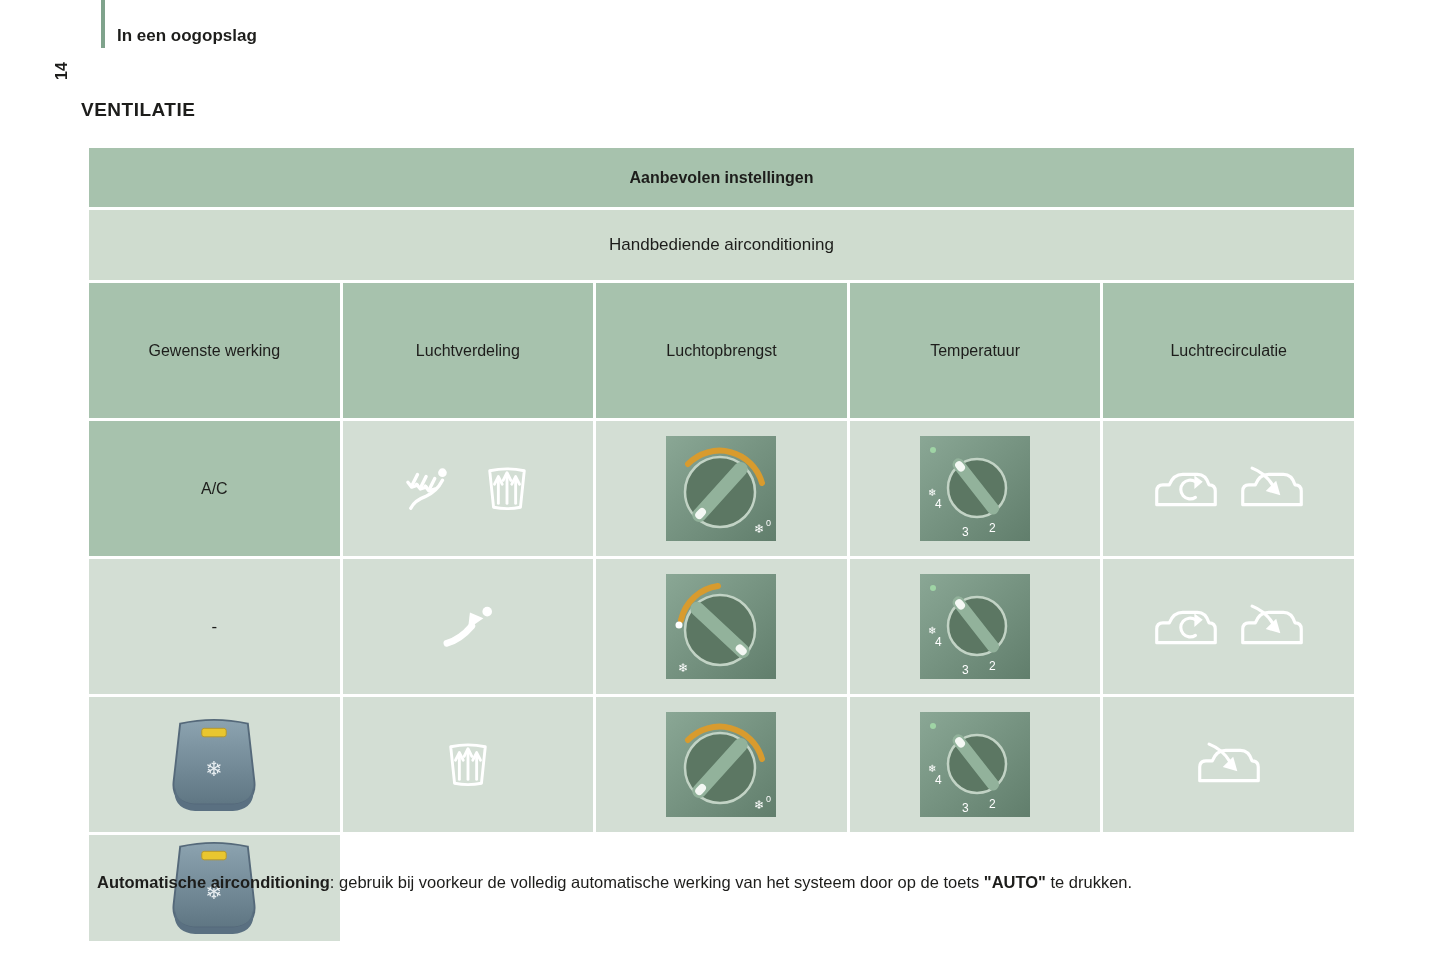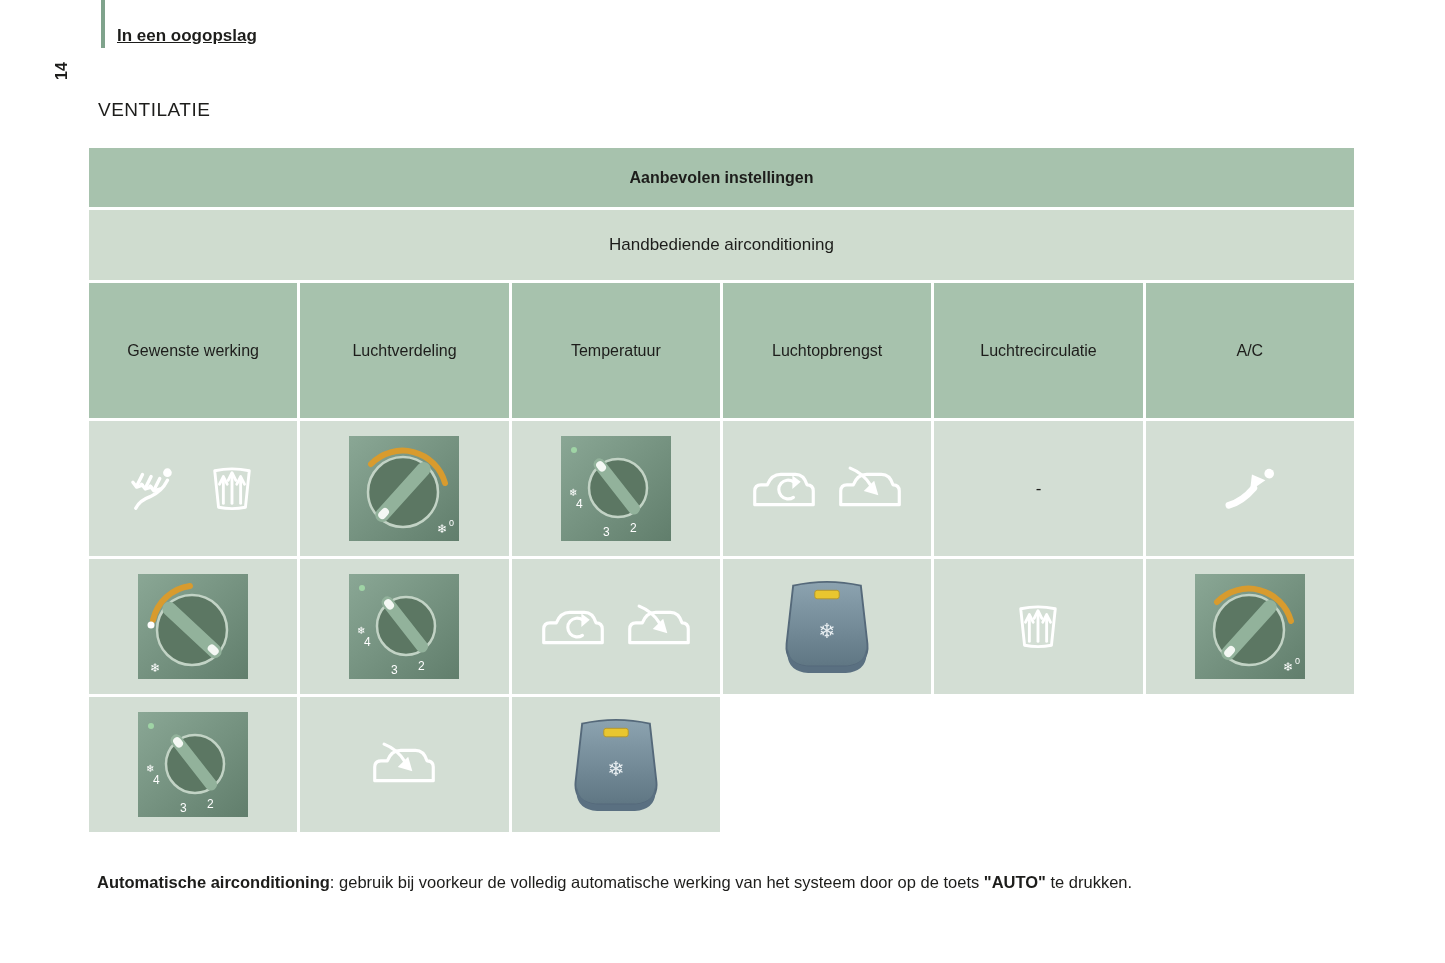--- a/index.html
+++ b/index.html
@@ -2,28 +2,28 @@
 <html><head>
 <meta charset="utf-8">
 <style>
   * { margin:0; padding:0; box-sizing:border-box; }
   html,body { background:#ffffff; }
   body {
     width:1445px; height:963px; position:relative; overflow:hidden;
     font-family:"Liberation Sans", sans-serif; color:#1d1d1b;
   }
   .accent-bar { position:absolute; left:101px; top:0; width:4px; height:48px; background:#7fa38c; }
-  .eyebrow { position:absolute; left:117px; top:26px; font-size:17px; font-weight:bold; color:#1d1d1b;text-decoration:underline; }
+  .eyebrow { position:absolute; left:117px; top:26px; font-size:17px; font-weight:bold; color:#1d1d1b; }
   .page-num { position:absolute; left:44px; top:62px; font-size:16px; font-weight:bold;
     transform:rotate(-90deg); transform-origin:center; width:36px; text-align:center; }
-  .section-title { position:absolute; left:98px; top:99px; font-size:19px; font-weight:normal; letter-spacing:0.5px; }
+  .section-title { position:absolute; left:81px; top:99px; font-size:19px; font-weight:bold; letter-spacing:0.5px; }
 
   .vent-table {
     position:absolute; left:89px; top:148px; width:1265px;
-    display:grid; grid-template-columns:repeat(6,1fr);
+    display:grid; grid-template-columns:repeat(5,1fr);
     grid-template-rows:59px 70px 135px 135px 135px 135px;
     gap:3px; background:#ffffff;
   }
   .t-title {
     grid-column:1 / -1; background:#a7c2ad;
     display:flex; align-items:center; justify-content:center;
     font-size:16px; font-weight:bold;
   }
   .t-sub {
     grid-column:1 / -1; background:#cfdccf;
@@ -165,22 +165,22 @@
   <div class="page-num">14</div>
   <h1 class="section-title">VENTILATIE</h1>
 
   <div class="vent-table">
 
     <div class="t-title">Aanbevolen instellingen</div>
     <div class="t-sub">Handbediende airconditioning</div>
 
     <div class="t-colhead">Gewenste werking</div>
     <div class="t-colhead">Luchtverdeling</div>
+    <div class="t-colhead">Luchtopbrengst</div>
     <div class="t-colhead">Temperatuur</div>
-    <div class="t-colhead">Luchtopbrengst</div>
     <div class="t-colhead">Luchtrecirculatie</div>
     <div class="t-colhead">A/C</div>
 
     <div class="t-cell">
       <svg class="wicon">
           <use href="#sym-feet"></use>
         </svg>
       <svg class="wicon">
           <use href="#sym-defrost"></use>
         </svg>

